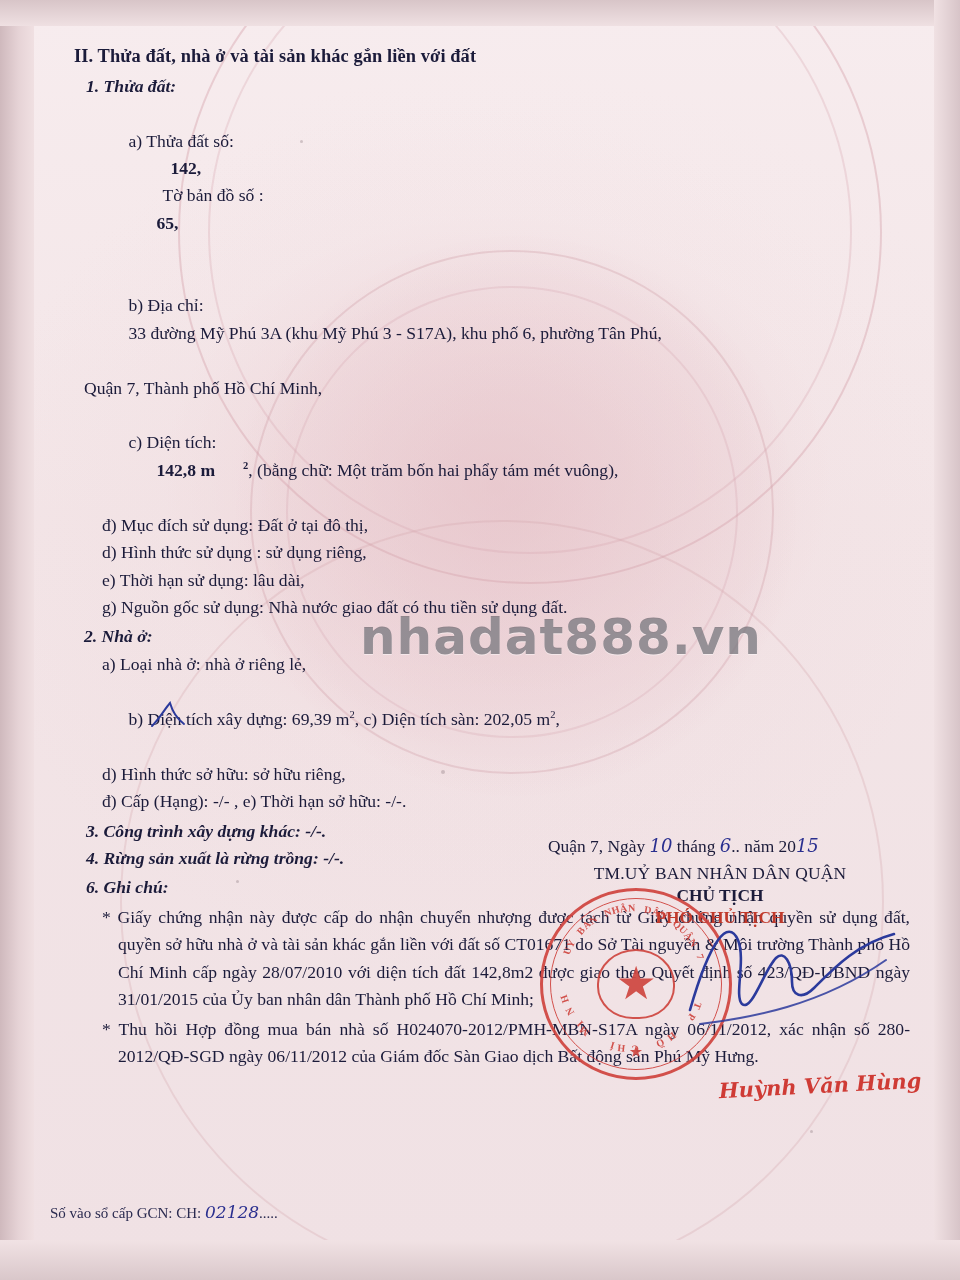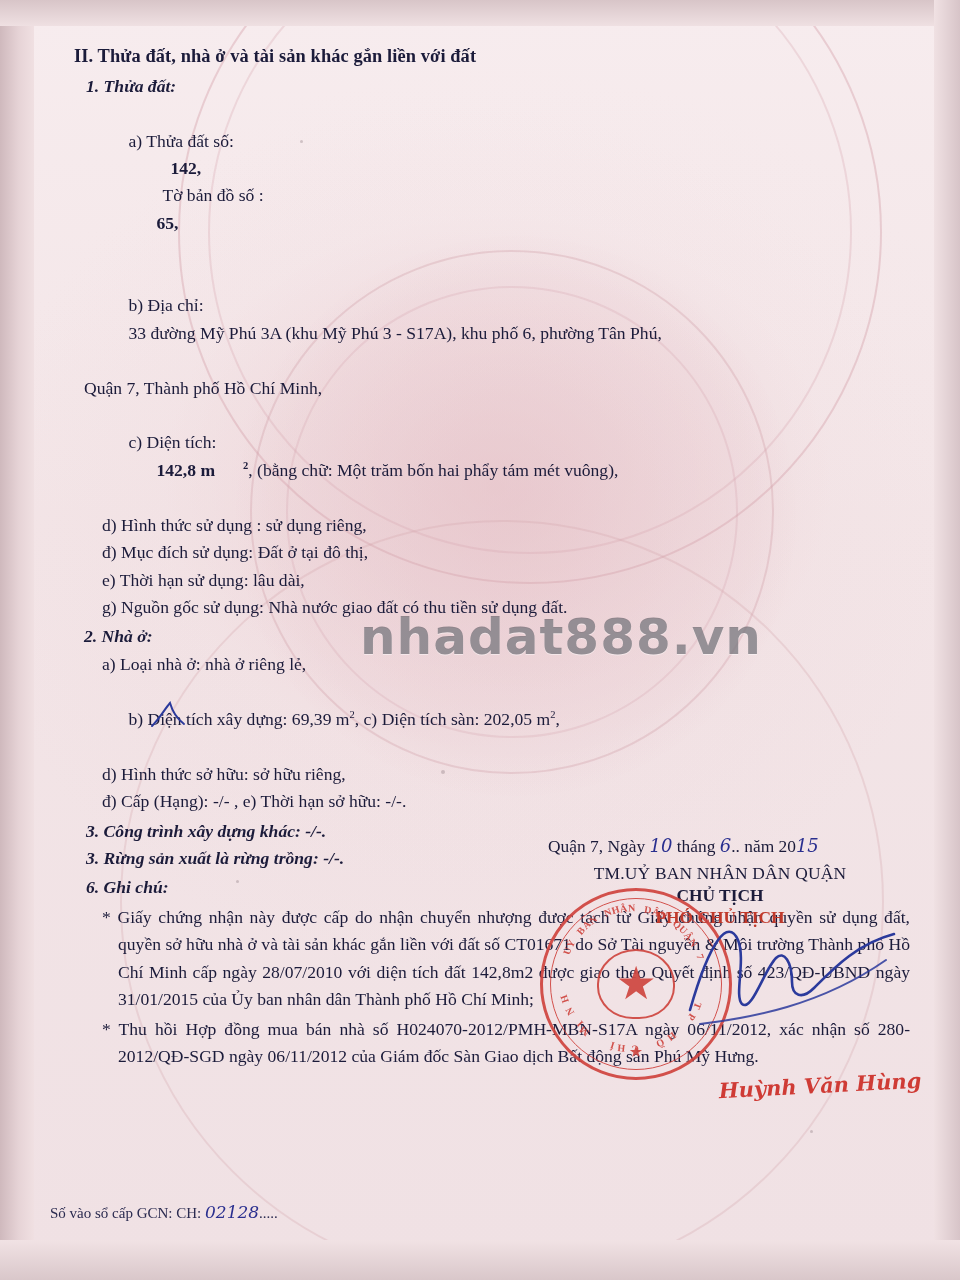--- a/index.html
+++ b/index.html
@@ -318,38 +318,38 @@
       <span>b) Địa chỉ:</span>
       <span>33 đường Mỹ Phú 3A (khu Mỹ Phú 3 - S17A), khu phố 6, phường Tân Phú,</span>
     </div>
     <div class="line-wrap" style="margin-left:24px;">Quận 7, Thành phố Hồ Chí Minh,</div>
 
     <div class="line">
       <span>c) Diện tích:</span>
       <span class="b">142,8 m</span><sup class="b">2</sup><span>, (bằng chữ: Một trăm bốn hai phẩy tám mét vuông),</span>
     </div>
 
+    <div class="line">đ) Mục đích sử dụng: Đất ở tại đô thị,</div>
     <div class="line">d) Hình thức sử dụng : sử dụng riêng,</div>
-    <div class="line">đ) Mục đích sử dụng: Đất ở tại đô thị,</div>
     <div class="line">e) Thời hạn sử dụng: lâu dài,</div>
     <div class="line">g) Nguồn gốc sử dụng: Nhà nước giao đất có thu tiền sử dụng đất.</div>
 
     <div class="sub-head" style="margin-top:2px;margin-left:24px;">2. Nhà ở:</div>
 
     <div class="line">a) Loại nhà ở: nhà ở riêng lẻ,</div>
 
     <div class="line">
       <span>b) Diện tích xây dựng: 69,39 m</span><sup>2</sup><span>, c) Diện tích sàn: 202,05 m</span><sup>2</sup><span>,</span>
     </div>
 
     <div class="line">d) Hình thức sở hữu: sở hữu riêng,</div>
     <div class="line">đ) Cấp (Hạng): -/- , e) Thời hạn sở hữu: -/-.</div>
 
     <div class="num-head" style="margin-top:2px;">3. Công trình xây dựng khác: -/-.</div>
-    <div class="num-head">3. Rừng sản xuất là rừng trồng: -/-.</div>
+    <div class="num-head">4. Rừng sản xuất là rừng trồng: -/-.</div>
 
     <div class="num-head" style="margin-top:2px;">6. Ghi chú:</div>
     <div class="note-body" style="margin-top:2px;">* Giấy chứng nhận này được cấp do nhận chuyển nhượng được tách từ Giấy chứng nhận quyền sử dụng đất, quyền sở hữu nhà ở và tài sản khác gắn liền với đất số CT01671 do Sở Tài nguyên &amp; Môi trường Thành phố Hồ Chí Minh cấp ngày 28/07/2010 với diện tích đất 142,8m2 được giao theo Quyết định số 423/QĐ-UBND ngày 31/01/2015 của Ủy ban nhân dân Thành phố Hồ Chí Minh;</div>
     <div class="note-body" style="margin-top:2px;">* Thu hồi Hợp đồng mua bán nhà số H024070-2012/PMH-MBN-S17A ngày 06/11/2012, xác nhận số 280-2012/QĐ-SGD ngày 06/11/2012 của Giám đốc Sàn Giao dịch Bất động sản Phú Mỹ Hưng.</div>
   </div>
 
   <div class="brand">nhadat888.vn</div>
 
   <svg class="tick-mark" viewBox="0 0 40 30">
     <path d="M2 26 C10 18, 14 10, 20 3 C22 10, 26 18, 34 24" fill="none" stroke="#2b3a9c" stroke-width="2" stroke-linecap="round"></path>

